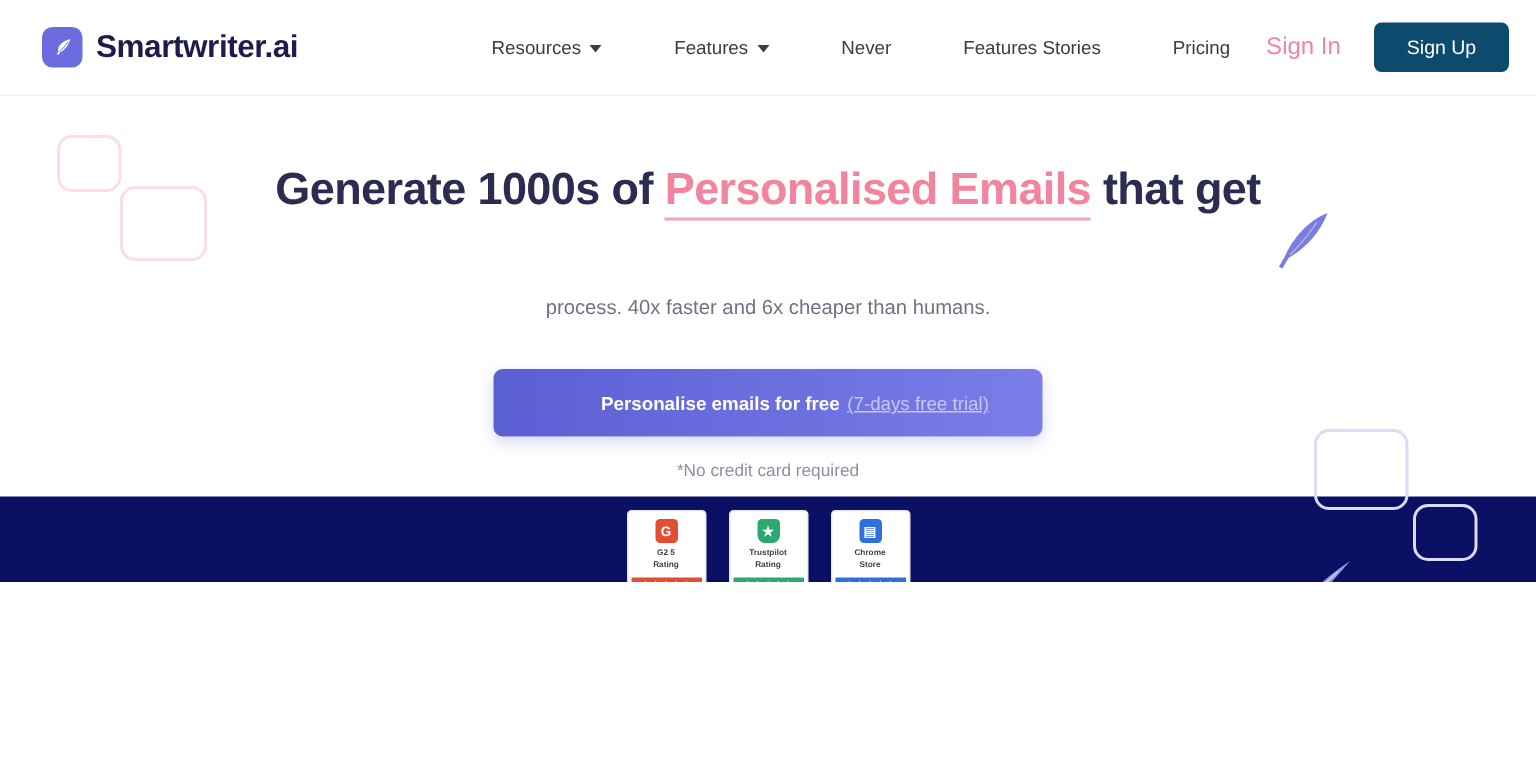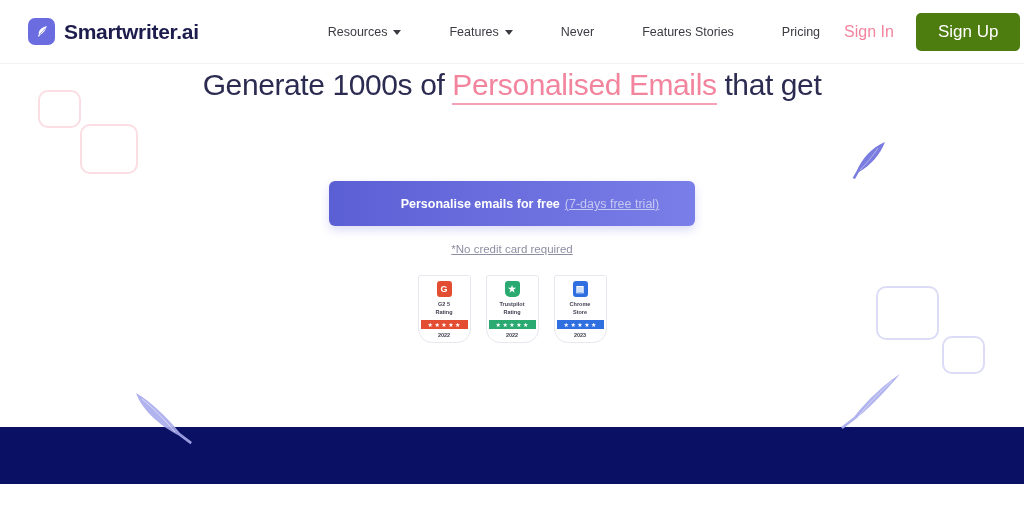--- a/index.html
+++ b/index.html
@@ -6,21 +6,21 @@
   html, body {
     width: 1024px;
     height: 512px;
     overflow: hidden;
     font-family: "Liberation Sans", sans-serif;
     background: #ffffff;
   }
   .page {
     position: relative;
     width: 1024px;
-    height: 484px;
+    height: 388px;
     background: #ffffff;
     overflow: hidden;
   }
 
   
   .header {
     position: relative;
     z-index: 20;
     height: 64px;
     background: #ffffff;
@@ -82,45 +82,46 @@
     align-items: center;
     gap: 22px;
   }
   .signin {
     font-size: 16px;
     color: #f2849e;
     cursor: pointer;
     white-space: nowrap;
   }
   .signup {
-    background: #4d7c0f;
+    background: #0c4a6e;
     color: #ffffff;
-    font-size: 17px;
+    font-size: 13px;
     border: none;
     border-radius: 5px;
     padding: 9px 22px;
     cursor: pointer;
     font-family: "Liberation Sans", sans-serif;
     white-space: nowrap;
   }
 
   
   .hero {
     position: relative;
     height: 391px;
     background: #ffffff;
     text-align: center;
     overflow: hidden;
   }
   .headline {
     position: relative;
     z-index: 5;
+    margin-top: 42px;
     font-size: 30px;
     line-height: 42px;
-    font-weight: normal;
+    font-weight: bold;
     color: #2c2c52;
     letter-spacing: -0.4px;
   }
   .hl-pink {
     color: #f2849e;
     border-bottom: 2.5px solid #f4a2b6;
     padding-bottom: 2px;
   }
   .subhead {
     position: relative;
@@ -159,21 +160,20 @@
     color: #c6c8f2;
     margin-left: 5px;
     text-decoration: underline;
   }
   .nocard {
     position: relative;
     z-index: 5;
     margin-top: 17px;
     font-size: 11.5px;
     color: #8e8ea3;
-    text-decoration: underline;
   }
 
   
   .badges {
     position: relative;
     z-index: 5;
     margin-top: 20px;
     display: flex;
     justify-content: center;
     gap: 15px;
@@ -317,20 +317,21 @@
       <path d="M72 5C58 14 40 30 26 48l-13 10 1.7 2.1 13-10C45 36 60 19 72 5z" fill="#a9abec" opacity="0.9"></path>
       <path d="M64 12c-10 9-23 22-34 36" stroke="#ffffff" stroke-width="1" fill="none" opacity="0.5"></path>
     </svg>
 
     <h1 class="headline">
       <span>Generate 1000s of </span><span class="hl-pink">Personalised Emails</span><span> that get</span><br>
     </h1>
 
     <p class="subhead">
       <br>
+      <span>process. 40x faster and 6x cheaper than humans.</span>
     </p>
 
     <div class="cta-wrap">
       <button class="cta">
         <span class="cta-main">Personalise emails for free</span><span class="cta-sub">(7-days free trial)</span>
       </button>
     </div>
 
     <div class="nocard">*No credit card required</div>
 

